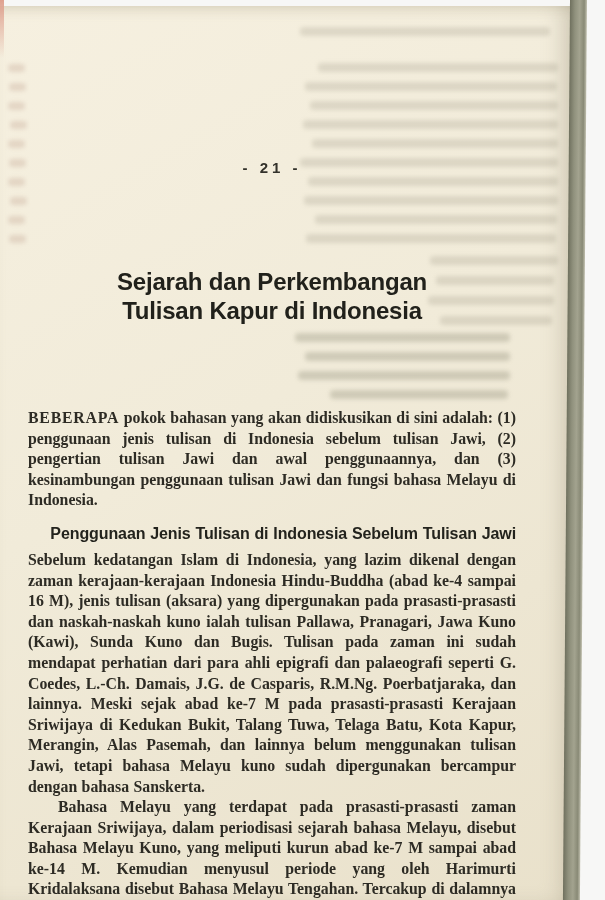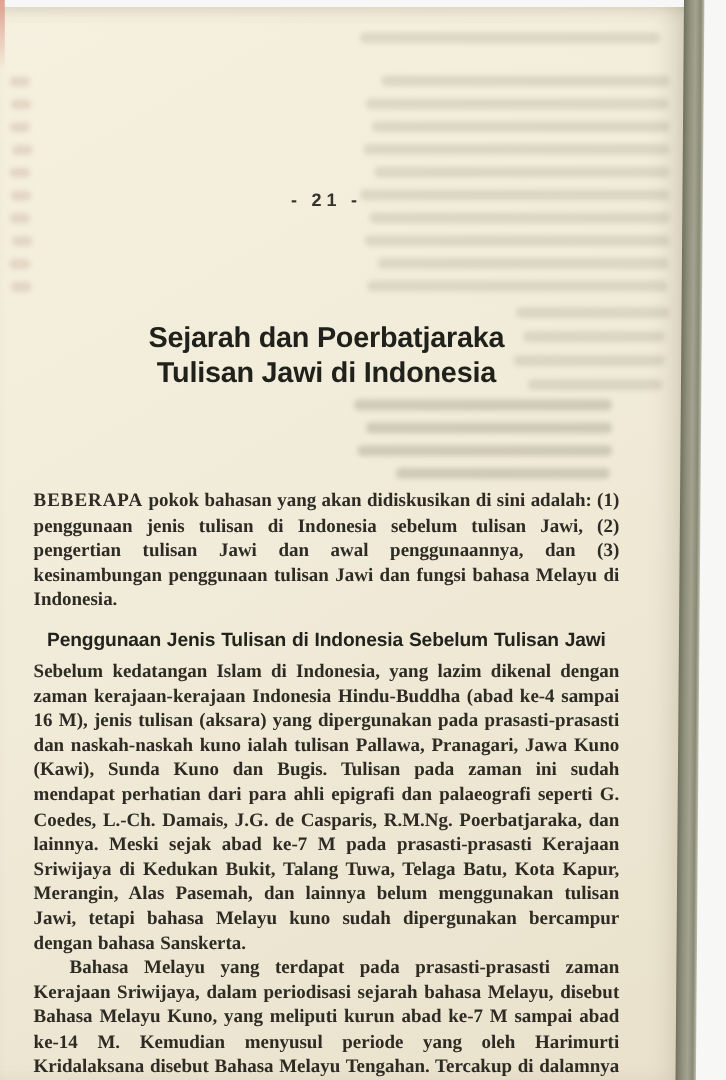--- a/index.html
+++ b/index.html
@@ -72,21 +72,21 @@
     color:var(--text-ink);
     text-align:justify;
     word-spacing:0.5px;
   }
   .para{margin:0;font-weight:bold;}
   .lead{letter-spacing:0.8px;}
   .section-heading{
     margin:13px 0 6px;
     font-family:"Liberation Sans", sans-serif;
     font-weight:700;font-size:16px;line-height:20px;letter-spacing:-0.1px;
-    color:#23231d;text-align:center;
+    color:#23231d;text-align:right;
   }
   .para.indent{text-indent:30px;}
 </style>
 </head>
 <body>
 
 <div class="scene">
 
   <div class="page">
 
@@ -120,22 +120,22 @@
     <div class="ghost dash" style="left:8px;top:134px;"></div>
     <div class="ghost dash" style="left:9px;top:153px;"></div>
     <div class="ghost dash" style="left:8px;top:172px;"></div>
     <div class="ghost dash" style="left:10px;top:191px;"></div>
     <div class="ghost dash" style="left:8px;top:210px;"></div>
     <div class="ghost dash" style="left:9px;top:229px;"></div>
 
     <div class="page-number">- 21 -</div>
 
     <h1 class="title">
-      <span class="title-line">Sejarah dan Poerbatjaraka</span>
-      <span class="title-line">Tulisan Jawi di Indonesia</span>
+      <span class="title-line">Sejarah dan Perkembangan</span>
+      <span class="title-line">Tulisan Kapur di Indonesia</span>
     </h1>
 
     <div class="body-text">
       <p class="para"><span class="lead">BEBERAPA</span> <span>pokok bahasan yang akan didiskusikan di sini adalah: (1) penggunaan jenis tulisan di Indonesia sebelum tulisan Jawi, (2) pengertian tulisan Jawi dan awal penggunaannya, dan (3) kesinambungan penggunaan tulisan Jawi dan fungsi bahasa Melayu di Indonesia.</span></p>
 
       <h2 class="section-heading">Penggunaan Jenis Tulisan di Indonesia Sebelum Tulisan Jawi</h2>
 
       <p class="para">Sebelum kedatangan Islam di Indonesia, yang lazim dikenal dengan zaman kerajaan-kerajaan Indonesia Hindu-Buddha (abad ke-4 sampai 16 M), jenis tulisan (aksara) yang dipergunakan pada prasasti-prasasti dan naskah-naskah kuno ialah tulisan Pallawa, Pranagari, Jawa Kuno (Kawi), Sunda Kuno dan Bugis. Tulisan pada zaman ini sudah mendapat perhatian dari para ahli epigrafi dan palaeografi seperti G. Coedes, L.-Ch. Damais, J.G. de Casparis, R.M.Ng. Poerbatjaraka, dan lainnya. Meski sejak abad ke-7 M pada prasasti-prasasti Kerajaan Sriwijaya di Kedukan Bukit, Talang Tuwa, Telaga Batu, Kota Kapur, Merangin, Alas Pasemah, dan lainnya belum menggunakan tulisan Jawi, tetapi bahasa Melayu kuno sudah dipergunakan bercampur dengan bahasa Sanskerta.</p>
 
       <p class="para indent">Bahasa Melayu yang terdapat pada prasasti-prasasti zaman Kerajaan Sriwijaya, dalam periodisasi sejarah bahasa Melayu, disebut Bahasa Melayu Kuno, yang meliputi kurun abad ke-7 M sampai abad ke-14 M. Kemudian menyusul periode yang oleh Harimurti Kridalaksana disebut Bahasa Melayu Tengahan. Tercakup di dalamnya apa yang lazim disebut Melayu klasik yang meliputi kurun abad ke-14 M sampai abad ke-18 M. A. Teeuw menempatkan periode bahasa Melayu Kuno itu setelah periode bahasa Melayu Purba, baru</p>

